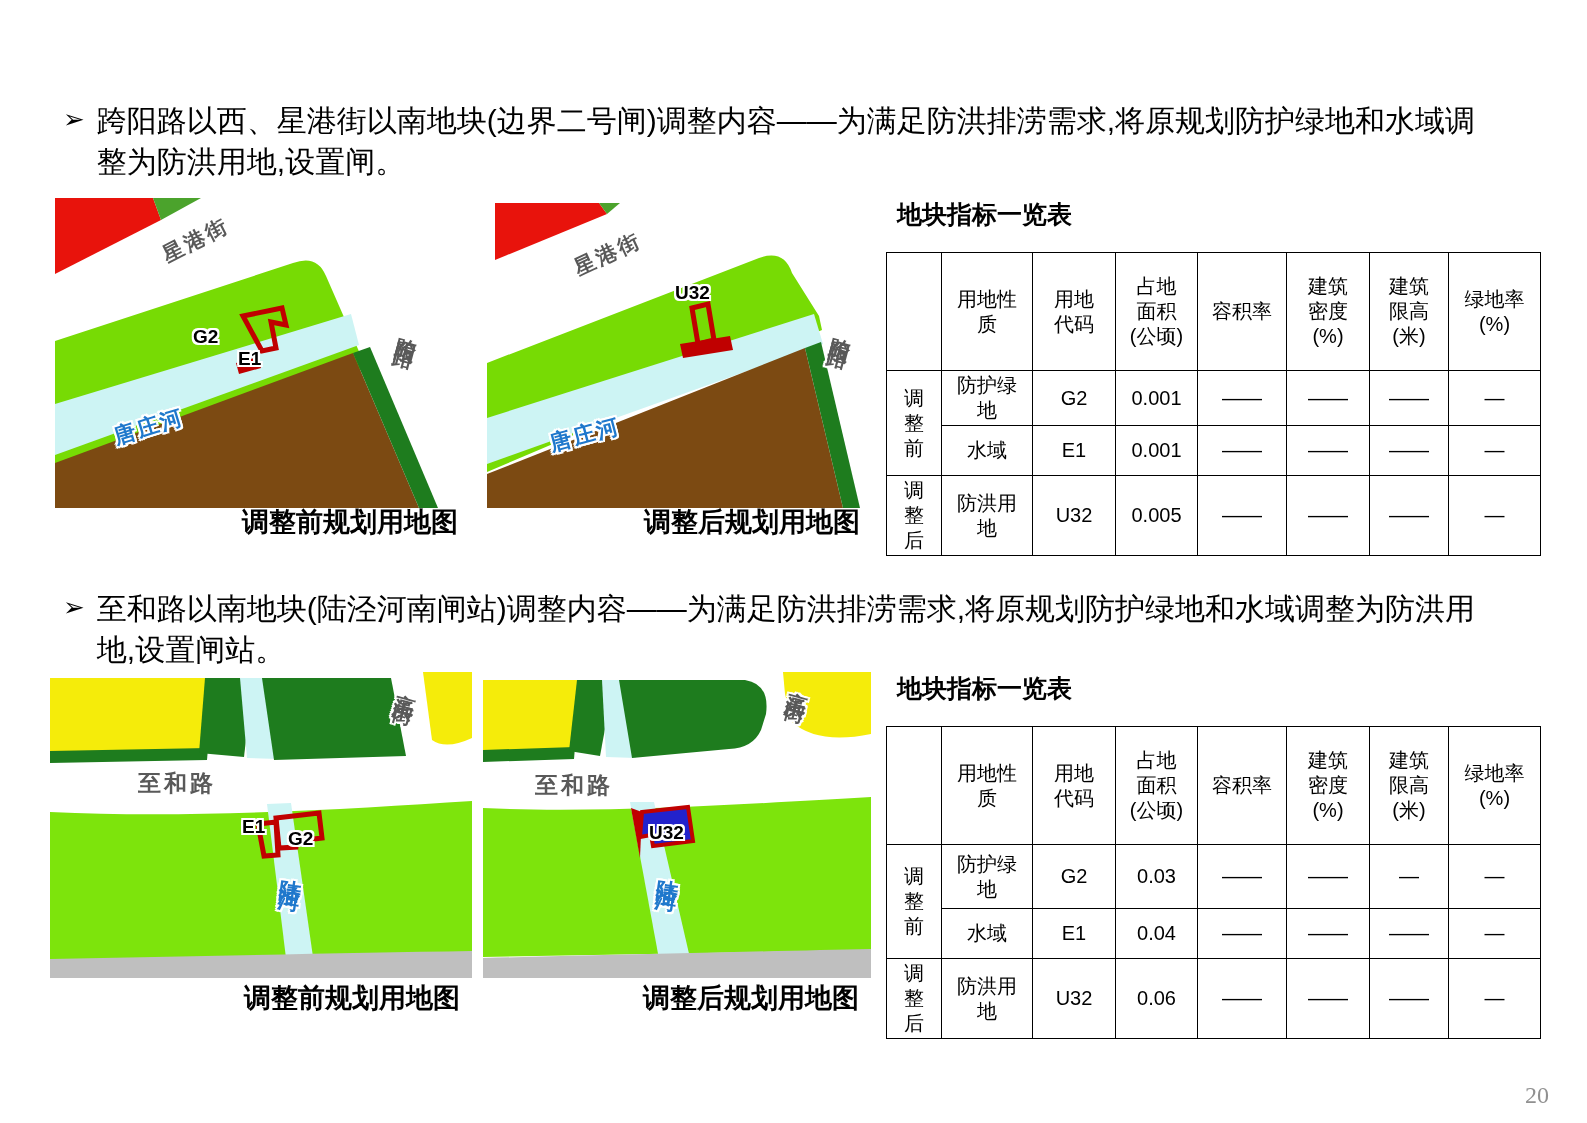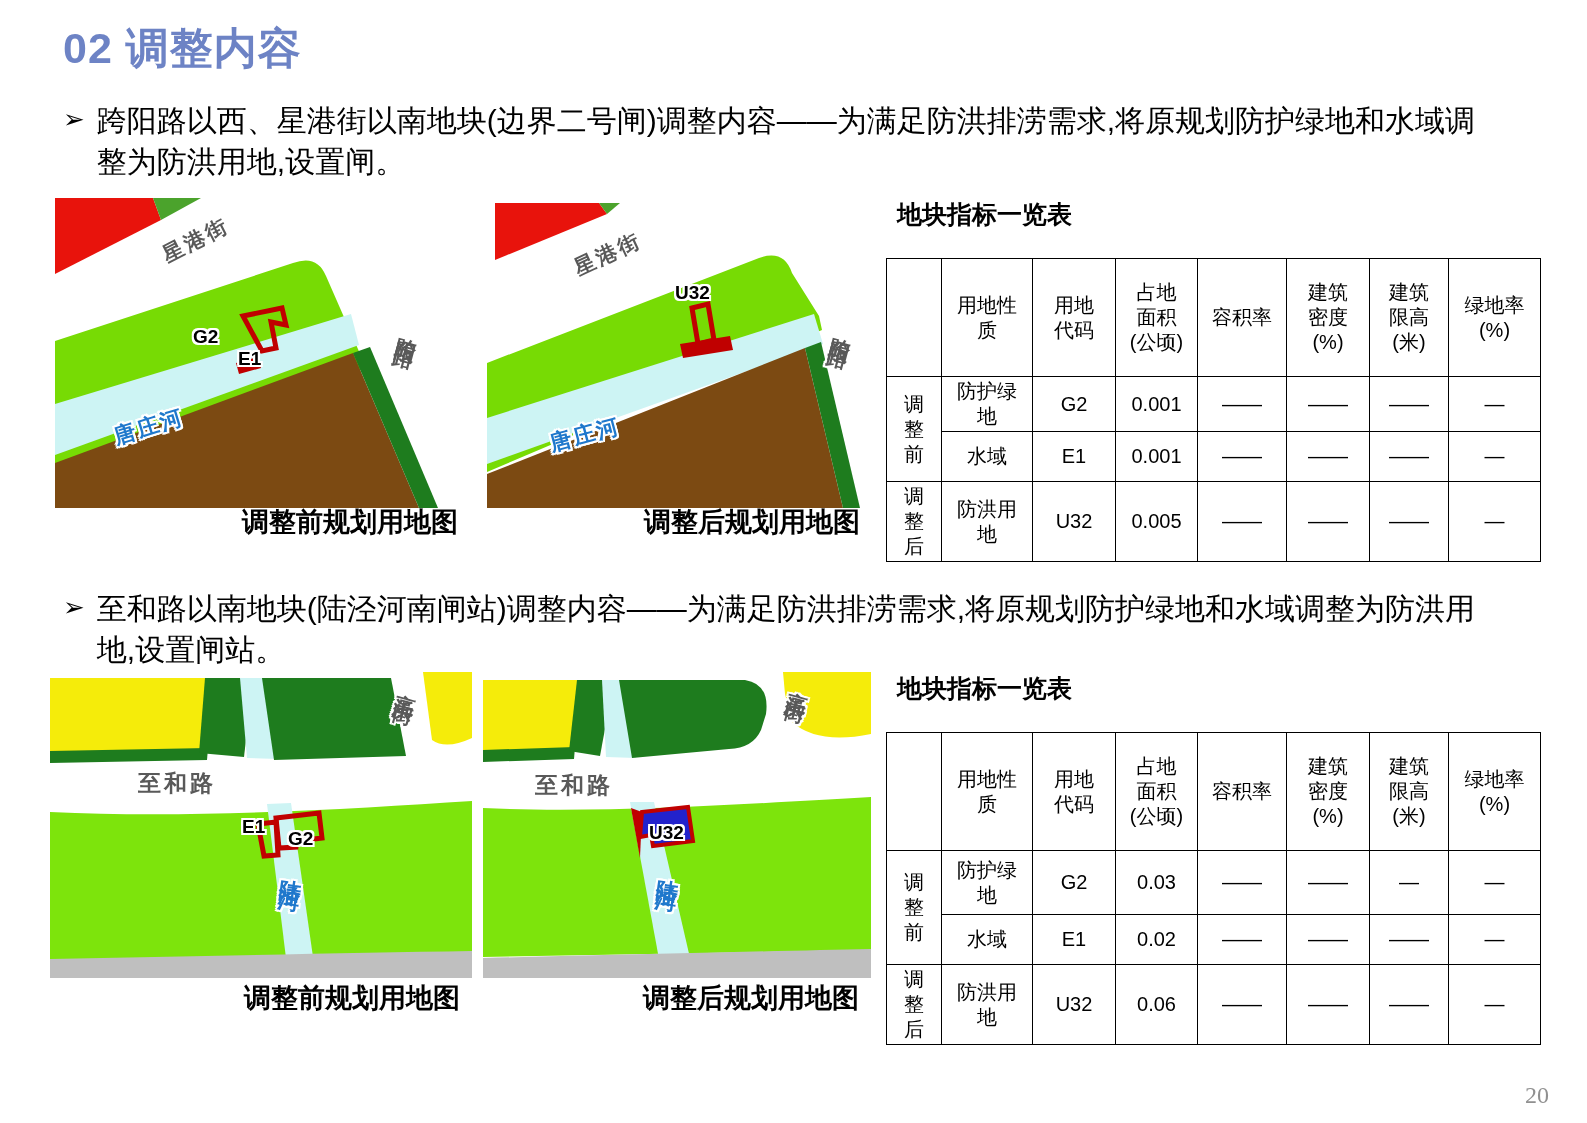--- a/index.html
+++ b/index.html
@@ -39,41 +39,40 @@
                 0 -2px 0 #fff,0 2px 0 #fff,-2px 0 0 #fff,2px 0 0 #fff;}
   .lbl-road{color:#595959;font-size:21px;letter-spacing:3px;}
   .lbl-river{color:#1F78CC;font-size:22px;letter-spacing:2px;}
   .lbl-code{color:#000;font-size:19px;letter-spacing:0;}
   .vert{writing-mode:vertical-rl;text-orientation:upright;letter-spacing:5px;}
 
   .tblock{position:absolute;left:886px;width:656px;}
   .tblock-1{top:198px;}
   .tblock-2{top:672px;}
   .tbl-title{margin:0 0 0 11px;font-size:25px;font-weight:700;font-family:Liberation Mono, monospace;}
-  table.indic{border-collapse:collapse;table-layout:fixed;width:654px;margin-top:27px;}
+  table.indic{border-collapse:collapse;table-layout:fixed;width:654px;margin-top:21px;}
   table.indic td{border:1.5px solid #000;text-align:center;vertical-align:middle;
     font-size:20px;line-height:1.25;padding:2px 6px;box-sizing:border-box;}
   table.indic td.hdr{padding:2px 12px;}
   table.indic td.grp{padding:2px 15px;}
   tr.h-head{height:118px;}
   tr.h-r1a{height:52px;}
   tr.h-r1b{height:50px;}
   tr.h-r1c{height:80px;}
   tr.h-r2a{height:64px;}
   tr.h-r2b{height:50px;}
   tr.h-r2c{height:77px;}
 
   .page-number{position:absolute;right:38px;bottom:14px;font-size:24px;color:#909090;font-family:Liberation Serif, serif;}
 </style>
 </head>
 <body>
 
 <div class="slide">
 
-  <div class="page-title">02 调整内容</div>
 
   <div class="bullet-row bullet-1">
     <span class="bullet-marker">➢</span>
     <div class="bullet-text">跨阳路以西、星港街以南地块(边界二号闸)调整内容——为满足防洪排涝需求,将原规划防护绿地和水域调整为防洪用地,设置闸。</div>
   </div>
 
   <div class="map" style="left:55px;top:198px;width:415px;height:310px;">
     <svg width="415" height="310" viewBox="0 0 415 310">
       <rect x="0" y="0" width="415" height="310" fill="#ffffff"></rect>
       <polygon class="c-red" points="0,0 98,0 106,22 0,76"></polygon>
@@ -249,21 +248,21 @@
         <td>G2</td>
         <td>0.03</td>
         <td>——</td>
         <td>——</td>
         <td>—</td>
         <td>—</td>
       </tr>
       <tr class="h-r2b">
         <td>水域</td>
         <td>E1</td>
-        <td>0.02</td>
+        <td>0.04</td>
         <td>——</td>
         <td>——</td>
         <td>——</td>
         <td>—</td>
       </tr>
       <tr class="h-r2c">
         <td class="grp">调整后</td>
         <td>防洪用地</td>
         <td>U32</td>
         <td>0.06</td>

